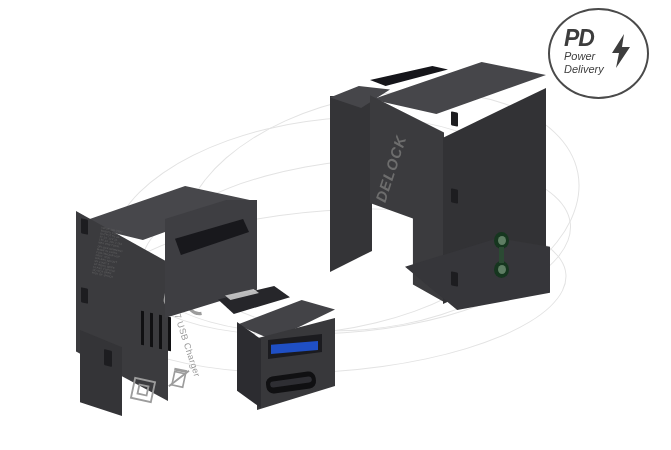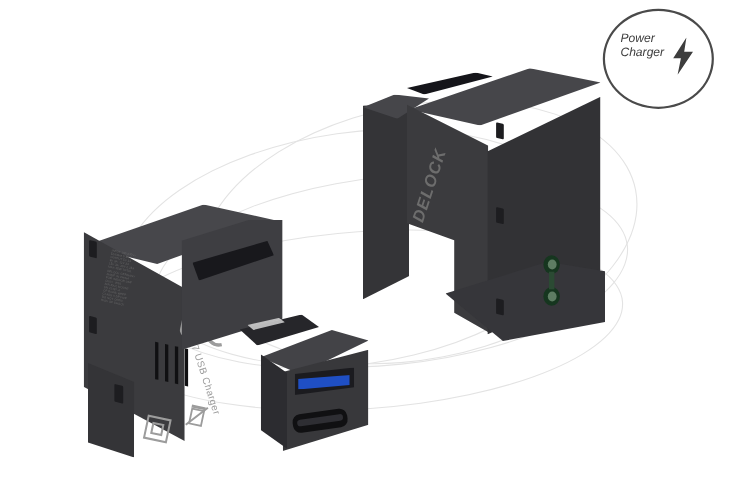--- a/index.html
+++ b/index.html
@@ -52,22 +52,23 @@
 
 <div id="stage">
 
   <div class="swoosh" style="left:110px;top:120px;width:420px;height:210px;transform:rotate(-8deg);"></div>
   <div class="swoosh" style="left:140px;top:160px;width:430px;height:170px;transform:rotate(-6deg);"></div>
   <div class="swoosh" style="left:95px;top:210px;width:470px;height:160px;transform:rotate(-4deg);"></div>
   <div class="swoosh" style="left:180px;top:95px;width:400px;height:230px;transform:rotate(-11deg);"></div>
 
   <div id="pd-badge">
     <div class="pd-txt">
+      <div class="pd-big">PD</div>
       <div class="pd-sm">Power</div>
-      <div class="pd-sm">Charger</div>
+      <div class="pd-sm">Delivery</div>
     </div>
     <svg id="pd-bolt" viewBox="0 0 22 34">
       <polygon points="14,0 2,19 9,19 6,34 20,13 12,13" fill="#3d3d3d"></polygon>
     </svg>
   </div>
 
   <div>
 
     <div class="face" style="left:330px;top:96px;width:42px;height:176px;background:#343437;
                 clip-path:polygon(0 0,100% -6%,100% 88%,0 100%);"></div>

